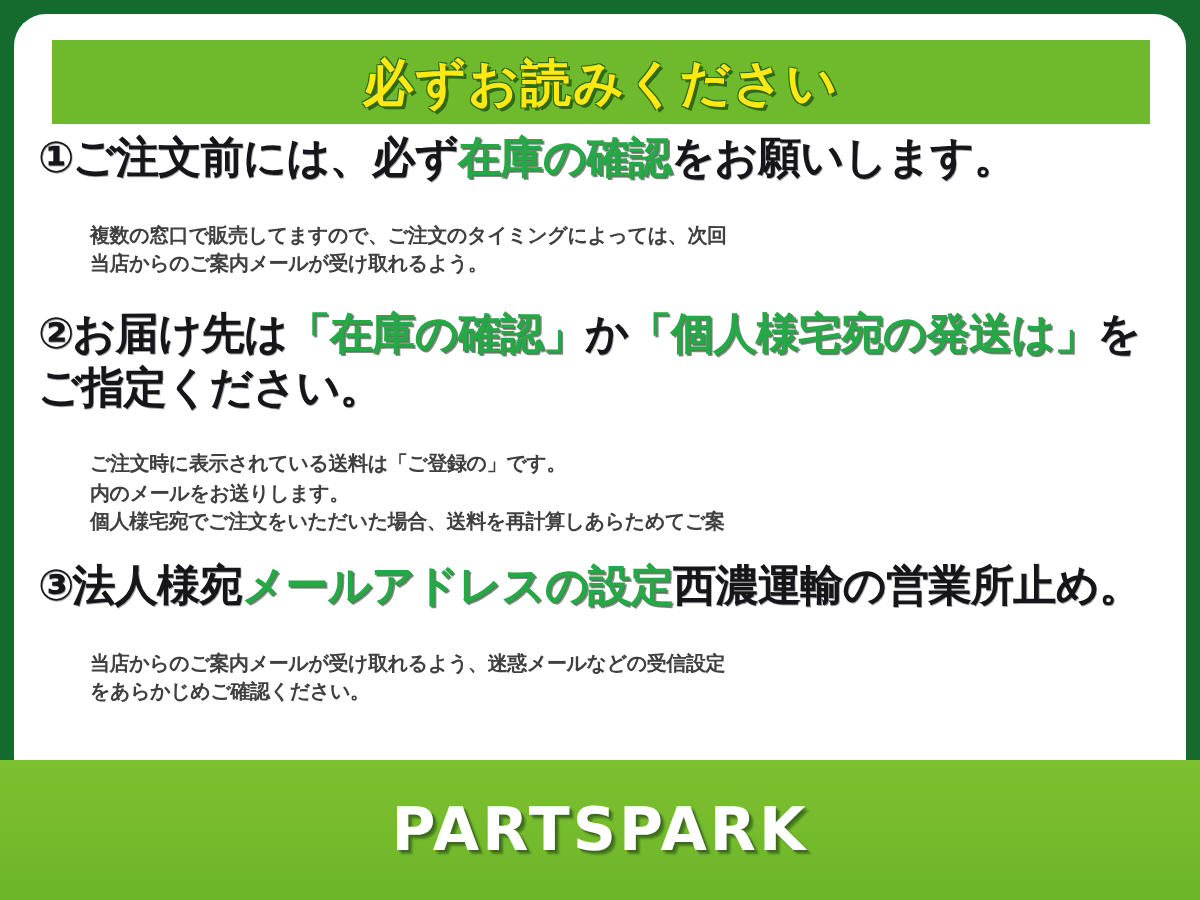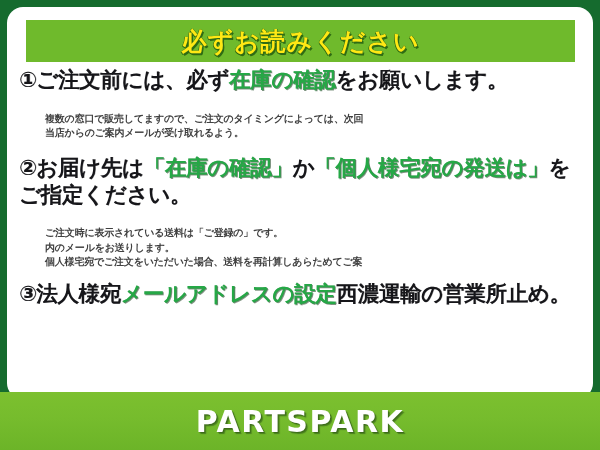--- a/index.html
+++ b/index.html
@@ -114,21 +114,21 @@
 
   .gap-1 { height: 13px; }
   .gap-2 { height: 10px; }
 
   
   .footer {
     position: absolute;
     left: 0;
     bottom: 0;
     width: 600px;
-    height: 58px;
+    height: 70px;
     background: linear-gradient(to bottom, #7cc02f 0%, #76bc2d 45%, #6cb428 100%);
     display: flex;
     align-items: center;
     justify-content: center;
     z-index: 2;
   }
   .brand {
     font-size: 30px;
     font-weight: bold;
     color: #ffffff;
@@ -173,20 +173,24 @@
           <span class="line">個人様宅宛でご注文をいただいた場合、送料を再計算しあらためてご案</span>
         </div>
       </div>
 
       <div class="gap-2"></div>
 
       <div class="item">
         <div class="item-heading">
           <span class="num">③</span><span>法人様宛</span><span class="accent">メールアドレスの設定</span><span>西濃運輸の営業所止め。</span>
         </div>
+        <div class="item-body">
+          <span class="line">当店からのご案内メールが受け取れるよう、迷惑メールなどの受信設定</span>
+          <span class="line">をあらかじめご確認ください。</span>
+        </div>
       </div>
 
     </div>
   </div>
 
   <div class="footer">
     <div class="brand">PARTSPARK</div>
   </div>
 
 </div>

